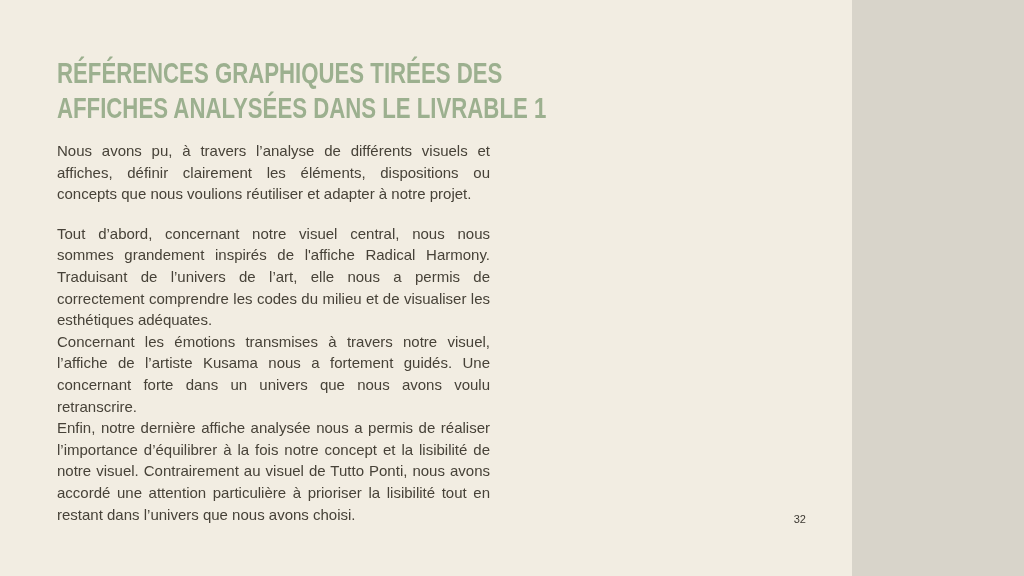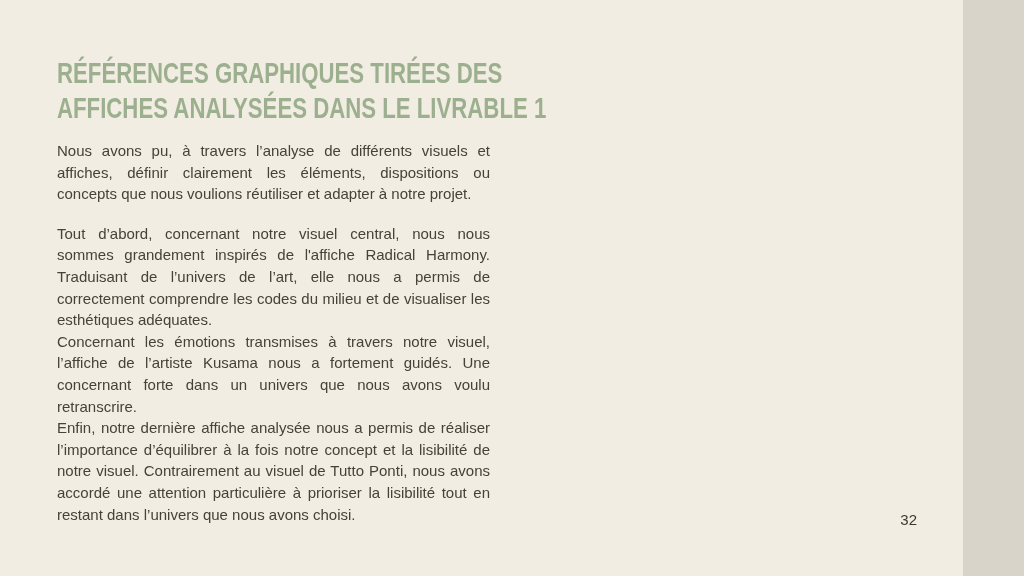--- a/index.html
+++ b/index.html
@@ -4,21 +4,21 @@
 <title>Slide 32</title>
 <style>
   html, body {
     margin: 0;
     padding: 0;
     background: #d8d4ca;
     font-family: "Liberation Sans", sans-serif;
   }
   .slide {
     position: relative;
-    width: 963px;
+    width: 852px;
     height: 576px;
     background: #f2ede2;
     overflow: hidden;
   }
   .heading {
     position: absolute;
     left: 57px;
     top: 55px;
     color: #9cb08f;
   }
@@ -47,21 +47,21 @@
     margin: 0;
   }
   .paragraph.gap-after {
     margin-bottom: 18px;
   }
   .page-number {
     position: absolute;
     right: 46px;
     top: 509px;
     color: #3d3932;
-    font-size: 15px;
+    font-size: 11px;
     line-height: 21px;
   }
 </style>
 </head>
 <body>
 
 <div class="slide">
 
   <h1 class="heading" style="margin:0; font-size:0;">
     <span class="heading-line">RÉFÉRENCES GRAPHIQUES TIRÉES DES</span>

